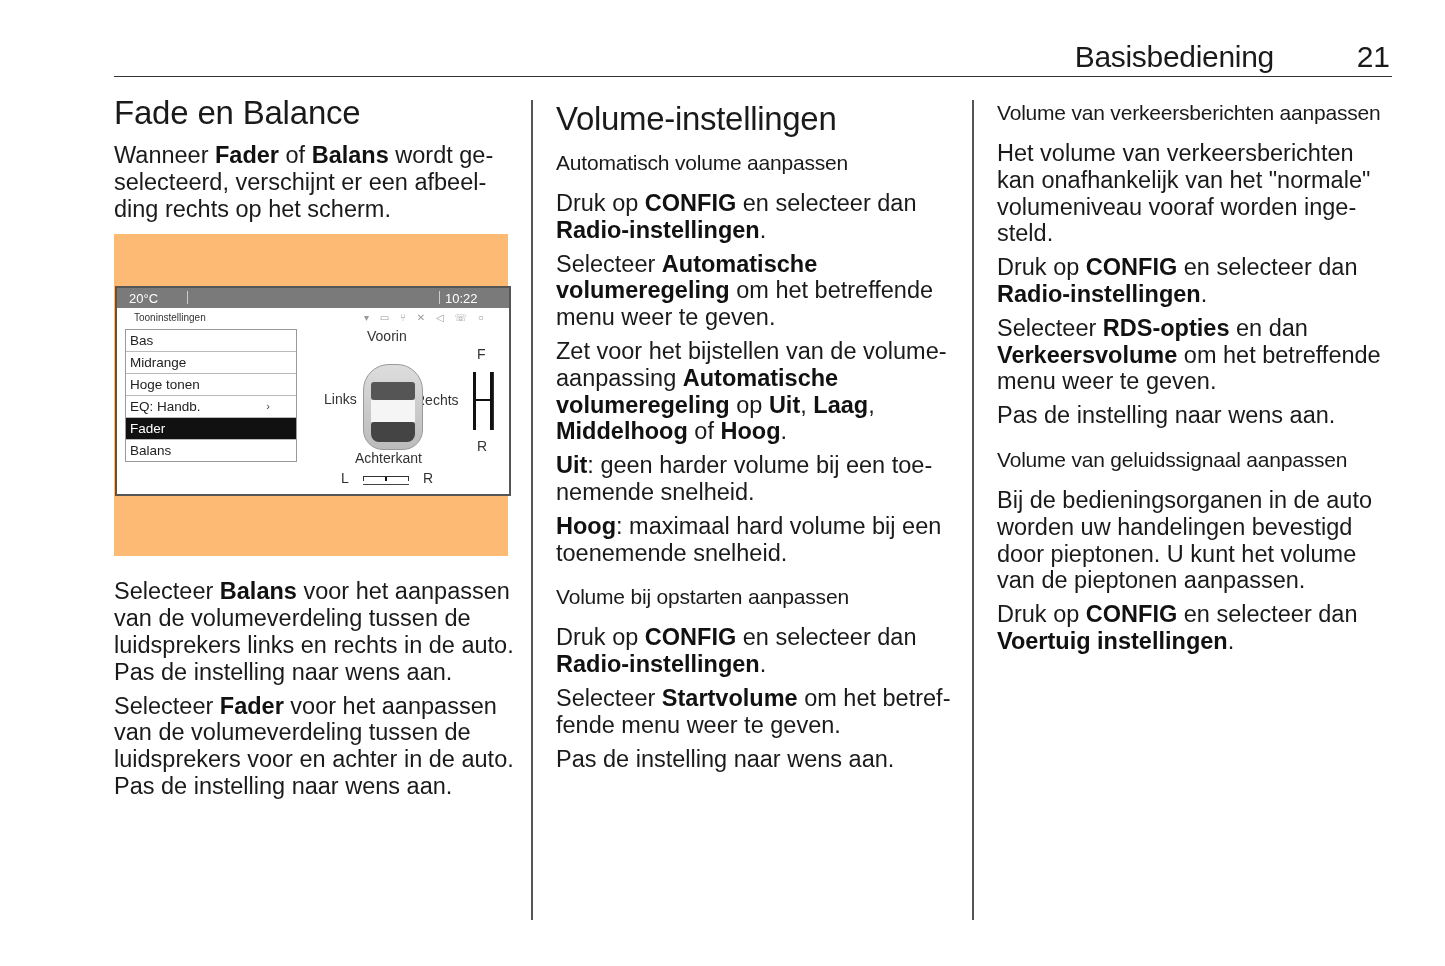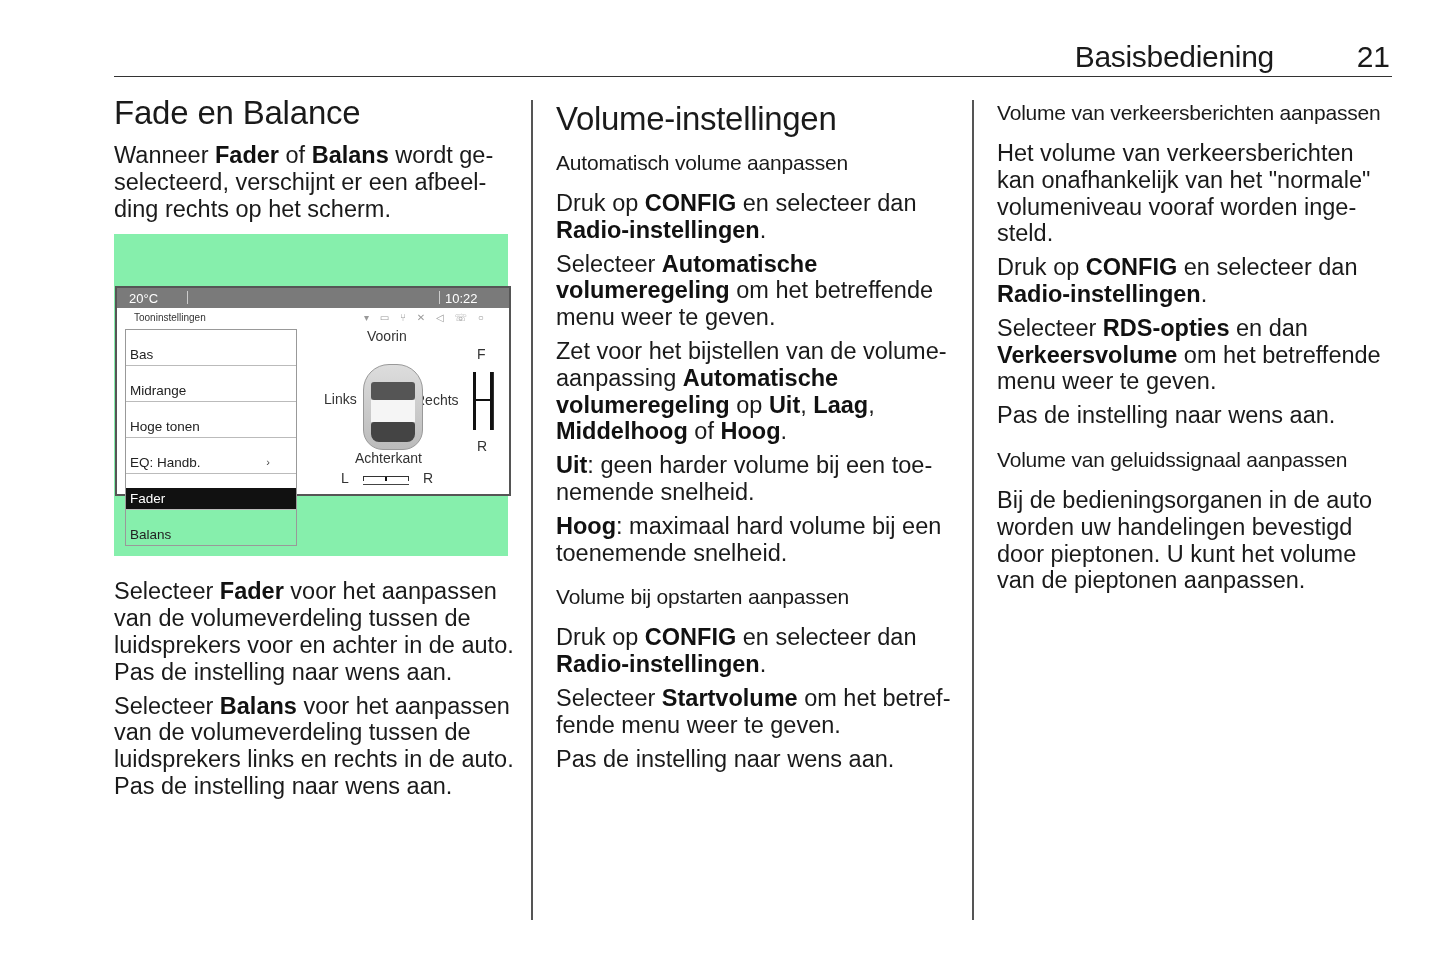--- a/index.html
+++ b/index.html
@@ -19,31 +19,31 @@
   h1 { font-size: 33px; font-weight: normal; margin: 2px 0 10px 0; letter-spacing: -0.3px; }
   h2 { font-size: 33px; font-weight: normal; margin: 0 0 12px 0; line-height: 30px; letter-spacing: -0.2px; }
   h3 { font-size: 21px; font-weight: normal; margin: 0 0 12px 0; line-height: 30px; letter-spacing: -0.2px; }
   p { font-size: 23.5px; line-height: 26.8px; margin: 0 0 7px 0; }
   .b { font-weight: bold; color: #111; -webkit-text-stroke: 0; }
   .note { margin-left: 12px; }
   .note p { margin: 0; }
   .sp-top { margin-top: 16px; }
 
   
-  .figure-bg { width: 394px; height: 322px; background: #86efac; margin: 12px 0 22px 0; position: relative; }
+  .figure-bg { width: 394px; height: 322px; background: #fdba74; margin: 12px 0 22px 0; position: relative; }
   .screen { position: absolute; left: 1px; top: 52px; width: 392px; height: 206px; border: 2px solid #555; background: #fff; }
   .status-bar { height: 20px; background: #7a7a7a; color: #fff; font-size: 13px; position: relative; }
   .status-temp { position: absolute; left: 12px; top: 3px; }
   .status-sep1 { position: absolute; left: 70px; top: 3px; width: 1px; height: 13px; background: #ccc; }
   .status-sep2 { position: absolute; left: 322px; top: 3px; width: 1px; height: 13px; background: #ccc; }
   .status-time { position: absolute; left: 328px; top: 3px; }
   .screen-title { position: absolute; left: 17px; top: 24px; font-size: 10px; color: #333; }
   .screen-icons { position: absolute; left: 247px; top: 24px; font-size: 10px; color: #999; letter-spacing: 4px; }
   .menu { position: absolute; left: 8px; top: 41px; width: 170px; border: 1px solid #999; }
-  .menu-item { height: 21px; border-bottom: 1px solid #bbb; font-size: 13.5px; line-height: 21px; padding-left: 4px; position: relative; color: #222; margin-top: 14px; }
+  .menu-item { height: 21px; border-bottom: 1px solid #bbb; font-size: 13.5px; line-height: 21px; padding-left: 4px; position: relative; color: #222; }
   .menu-item:last-child { border-bottom: none; }
   .menu-item.selected { background: #111; color: #fff; }
   .menu-arrow { position: absolute; right: 26px; top: 0; font-size: 11px; color: #444; }
   .lbl { position: absolute; font-size: 14px; color: #333; }
   .car { position: absolute; left: 246px; top: 76px; width: 58px; height: 84px; border-radius: 26px 26px 20px 20px; background: linear-gradient(#ddd, #bbb); border: 1px solid #999; }
   .car-win1 { position: absolute; left: 7px; top: 17px; width: 44px; height: 18px; background: #555; border-radius: 3px; }
   .car-roof { position: absolute; left: 7px; top: 35px; width: 44px; height: 22px; background: #f5f5f5; }
   .car-win2 { position: absolute; left: 7px; top: 57px; width: 44px; height: 20px; background: #444; border-radius: 3px 3px 8px 8px; }
   .fr-slider { position: absolute; left: 356px; top: 84px; width: 14px; height: 58px; border-left: 3px solid #111; border-right: 3px solid #111; }
   .fr-slider-mid { position: absolute; left: 0; top: 27px; width: 14px; height: 2px; background: #111; }
@@ -102,22 +102,22 @@
       <span class="lbl" style="left:360px;top:150px">R</span>
       <span class="lbl" style="left:224px;top:182px">L</span>
       <div class="lr-slider">
           <div class="lr-slider-tick"></div>
         </div>
       <div class="lr-under"></div>
       <span class="lbl" style="left:306px;top:182px">R</span>
     </div>
   </div>
 
+  <p><span>Selecteer </span><span class="b">Balans</span><span> voor het aanpassen van de volumeverdeling tussen de luidsprekers links en rechts in de auto. Pas de instelling naar wens aan.</span></p>
   <p><span>Selecteer </span><span class="b">Fader</span><span> voor het aanpassen van de volumeverdeling tussen de luidsprekers voor en achter in de auto. Pas de instelling naar wens aan.</span></p>
-  <p><span>Selecteer </span><span class="b">Balans</span><span> voor het aanpassen van de volumeverdeling tussen de luidsprekers links en rechts in de auto. Pas de instelling naar wens aan.</span></p>
 </div>
 
 <div class="col col2">
   <h1>Volume-instellingen</h1>
   <h3>Automatisch volume aanpassen</h3>
   <p><span>Druk op </span><span class="b">CONFIG</span><span> en selecteer dan </span><span class="b">Radio-instellingen</span><span>.</span></p>
   <p><span>Selecteer </span><span class="b">Automatische volumeregeling</span><span> om het betreffende menu weer te geven.</span></p>
   <p><span>Zet voor het bijstellen van de volume­aanpassing </span><span class="b">Automatische volumeregeling</span><span> op </span><span class="b">Uit</span><span>, </span><span class="b">Laag</span><span>, </span><span class="b">Middelhoog</span><span> of </span><span class="b">Hoog</span><span>.</span></p>
   <p><span class="b">Uit</span><span>: geen harder volume bij een toe­nemende snelheid.</span></p>
   <p><span class="b">Hoog</span><span>: maximaal hard volume bij een toenemende snelheid.</span></p>
@@ -128,13 +128,14 @@
 </div>
 
 <div class="col col3">
   <h3>Volume van verkeersberichten aanpassen</h3>
   <p>Het volume van verkeersberichten kan onafhankelijk van het "normale" volumeniveau vooraf worden inge­steld.</p>
   <p><span>Druk op </span><span class="b">CONFIG</span><span> en selecteer dan </span><span class="b">Radio-instellingen</span><span>.</span></p>
   <p><span>Selecteer </span><span class="b">RDS-opties</span><span> en dan </span><span class="b">Verkeersvolume</span><span> om het betreffende menu weer te geven.</span></p>
   <p>Pas de instelling naar wens aan.</p>
   <h3 class="sp-top">Volume van geluidssignaal aanpassen</h3>
   <p>Bij de bedieningsorganen in de auto worden uw handelingen bevestigd door pieptonen. U kunt het volume van de pieptonen aanpassen.</p>
+  <p><span>Druk op </span><span class="b">CONFIG</span><span> en selecteer dan </span><span class="b">Voertuig instellingen</span><span>.</span></p>
 </div>
 
 </body></html>

